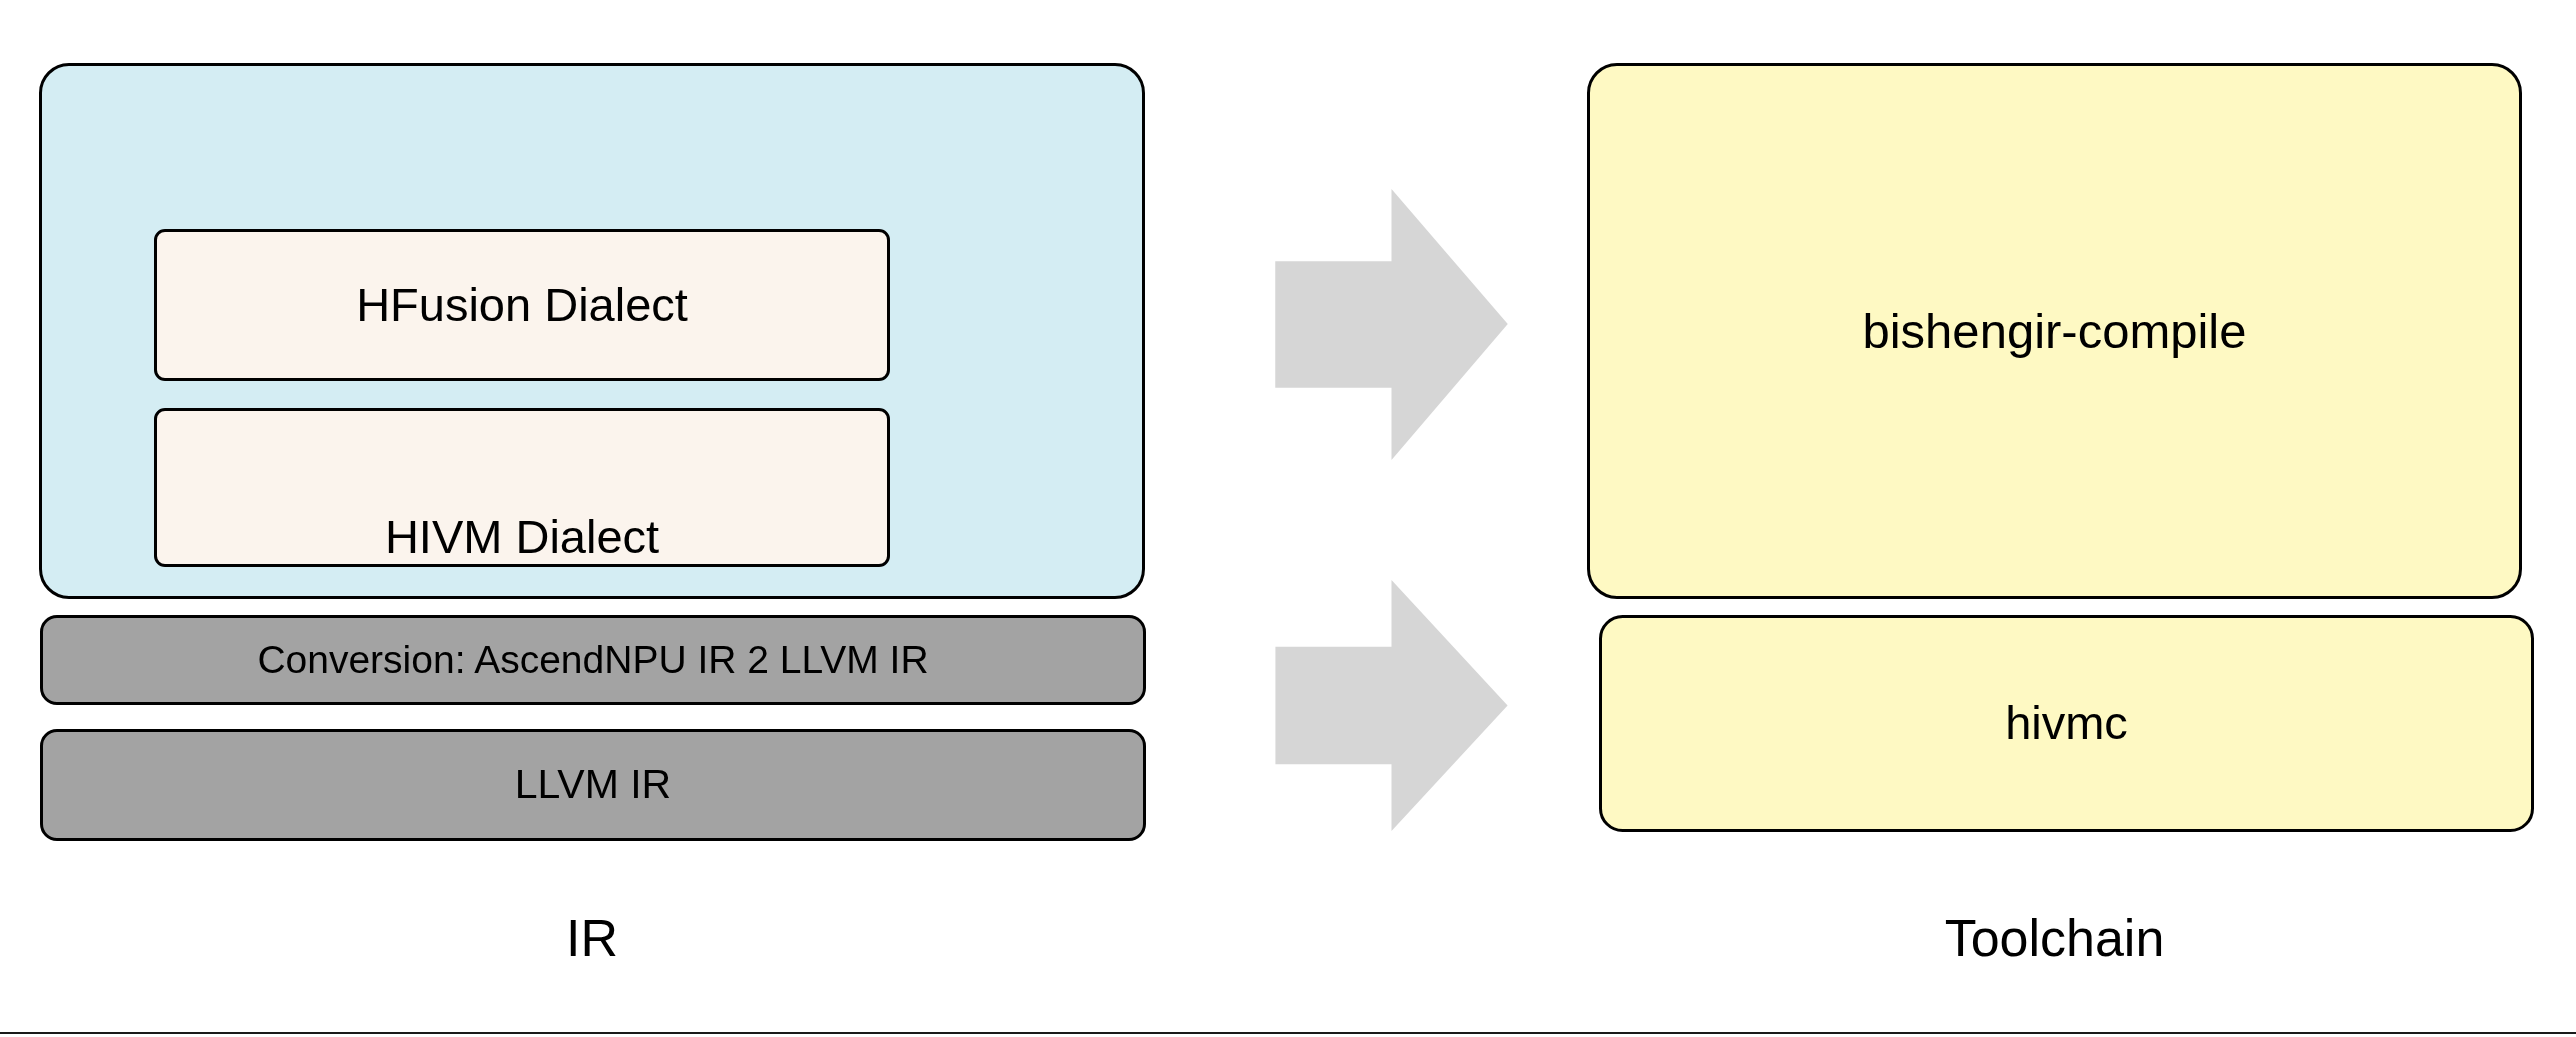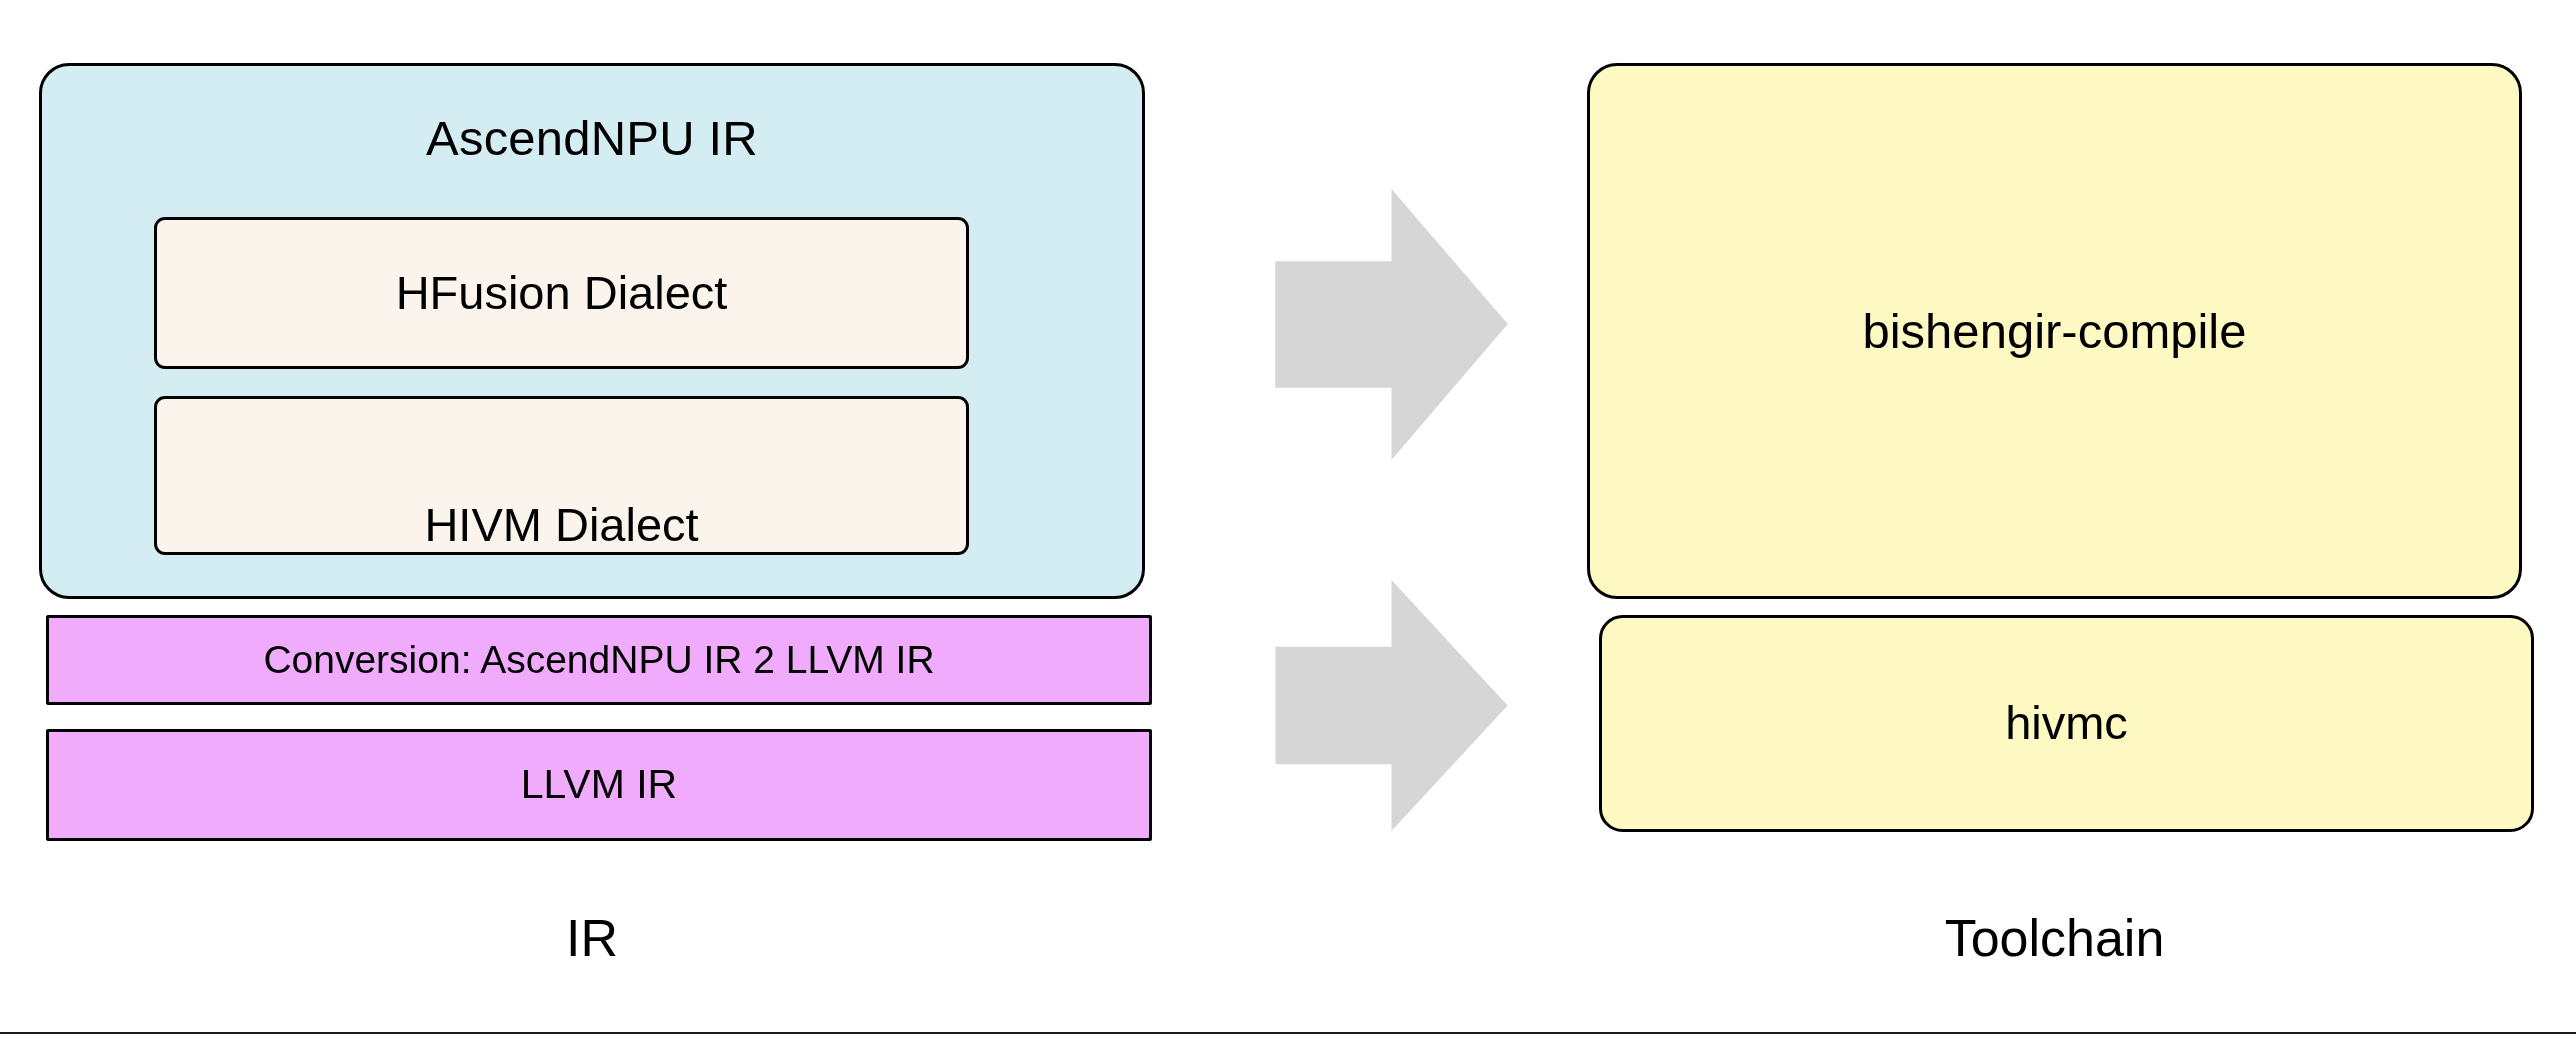--- a/index.html
+++ b/index.html
@@ -49,36 +49,37 @@
     top: 44px;
     text-align: center;
     font-size: 49px;
     letter-spacing: 0.2px;
   }
   .dialect {
     background: #fbf4ed;
     border-radius: 11px;
     font-size: 47px;
     left: 112px;
-    width: 815px;
+    width: 736px;
+    margin-top: 12px;
   }
   .dialect-hfusion {
     top: 151px;
     height: 152px;
   }
   .dialect-hivm {
     top: 330px;
     height: 159px;
     align-items: flex-end;
   }
 
   .bar {
-    background: #f0abfc;
-    border-radius: 2px;
-    left: 46px;
+    background: #a3a3a3;
+    border-radius: 17px;
+    left: 40px;
     width: 1106px;
   }
   .bar-conversion {
     top: 615px;
     height: 90px;
     font-size: 39px;
   }
   .bar-llvm {
     top: 720px;
     height: 112px;
@@ -140,21 +141,20 @@
     height: 2.4px;
     background: #1a1a1a;
   }
 </style>
 </head>
 <body>
 
 <div id="stage">
 
   <div class="node ir-container">
-    <div class="ir-title">AscendNPU IR</div>
 
     <div class="node dialect dialect-hfusion">
       <span>HFusion Dialect</span>
     </div>
 
     <div class="node dialect dialect-hivm">
       <span>HIVM Dialect</span>
     </div>
   </div>
 

